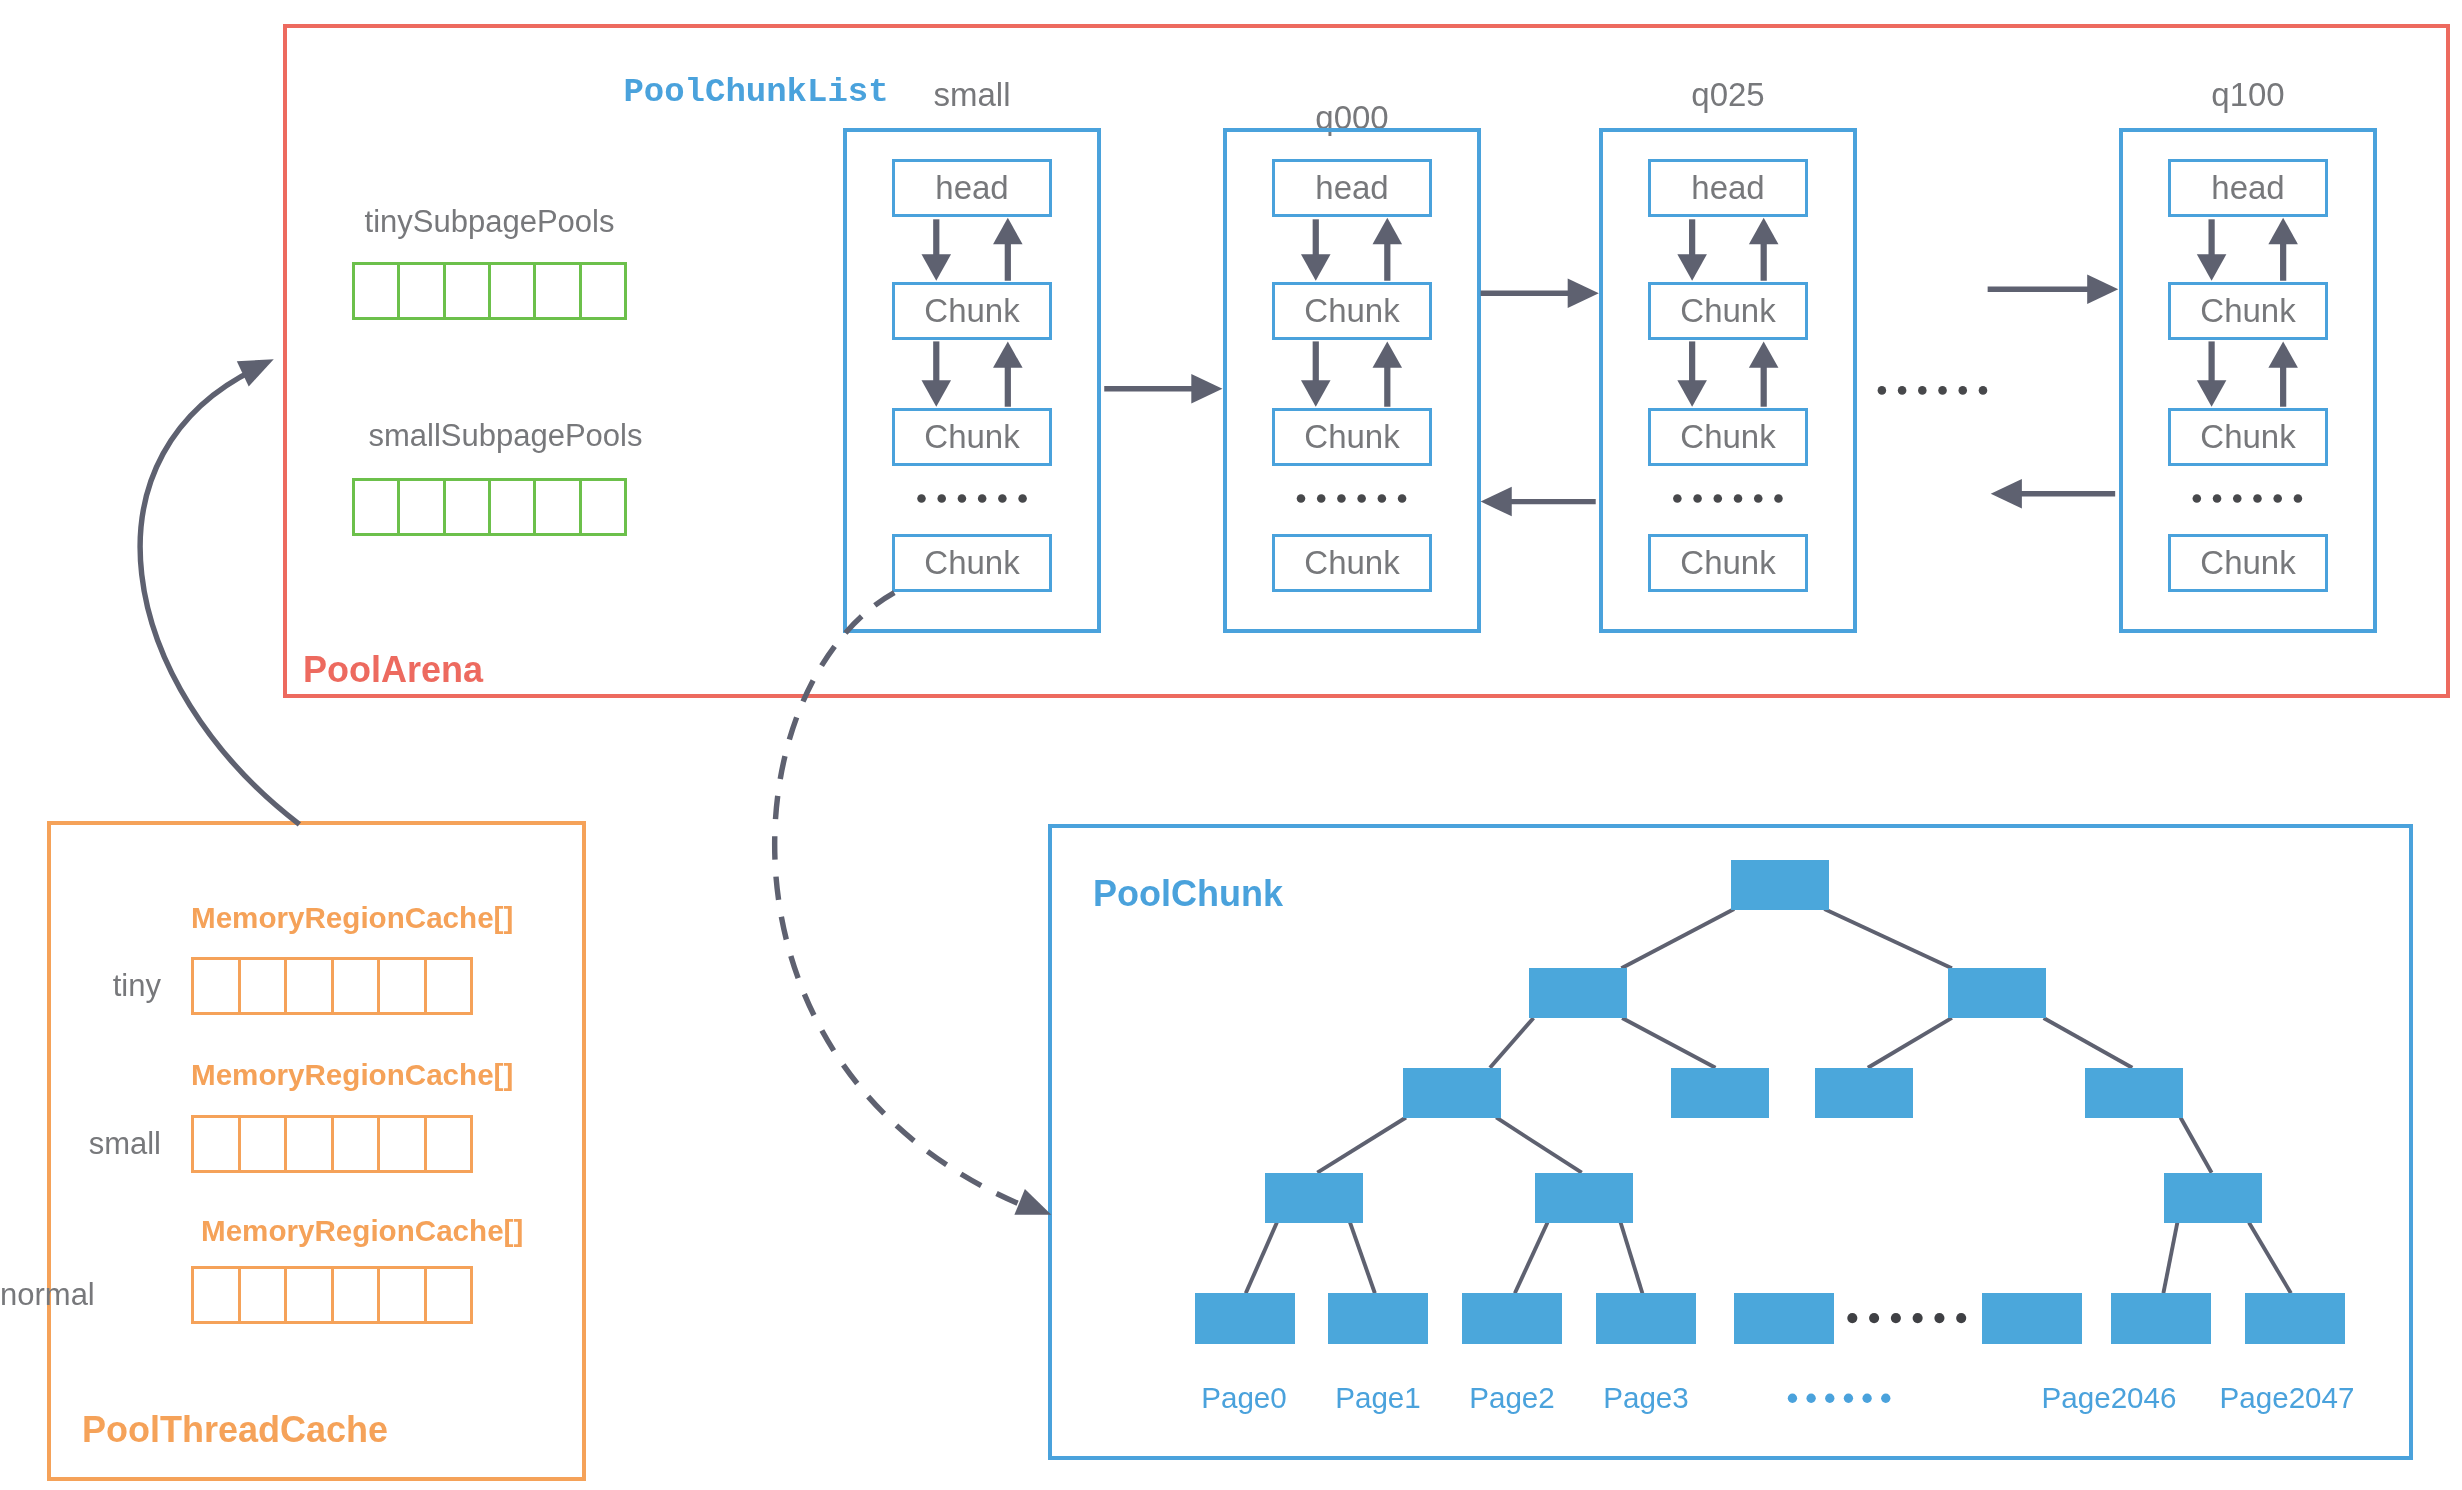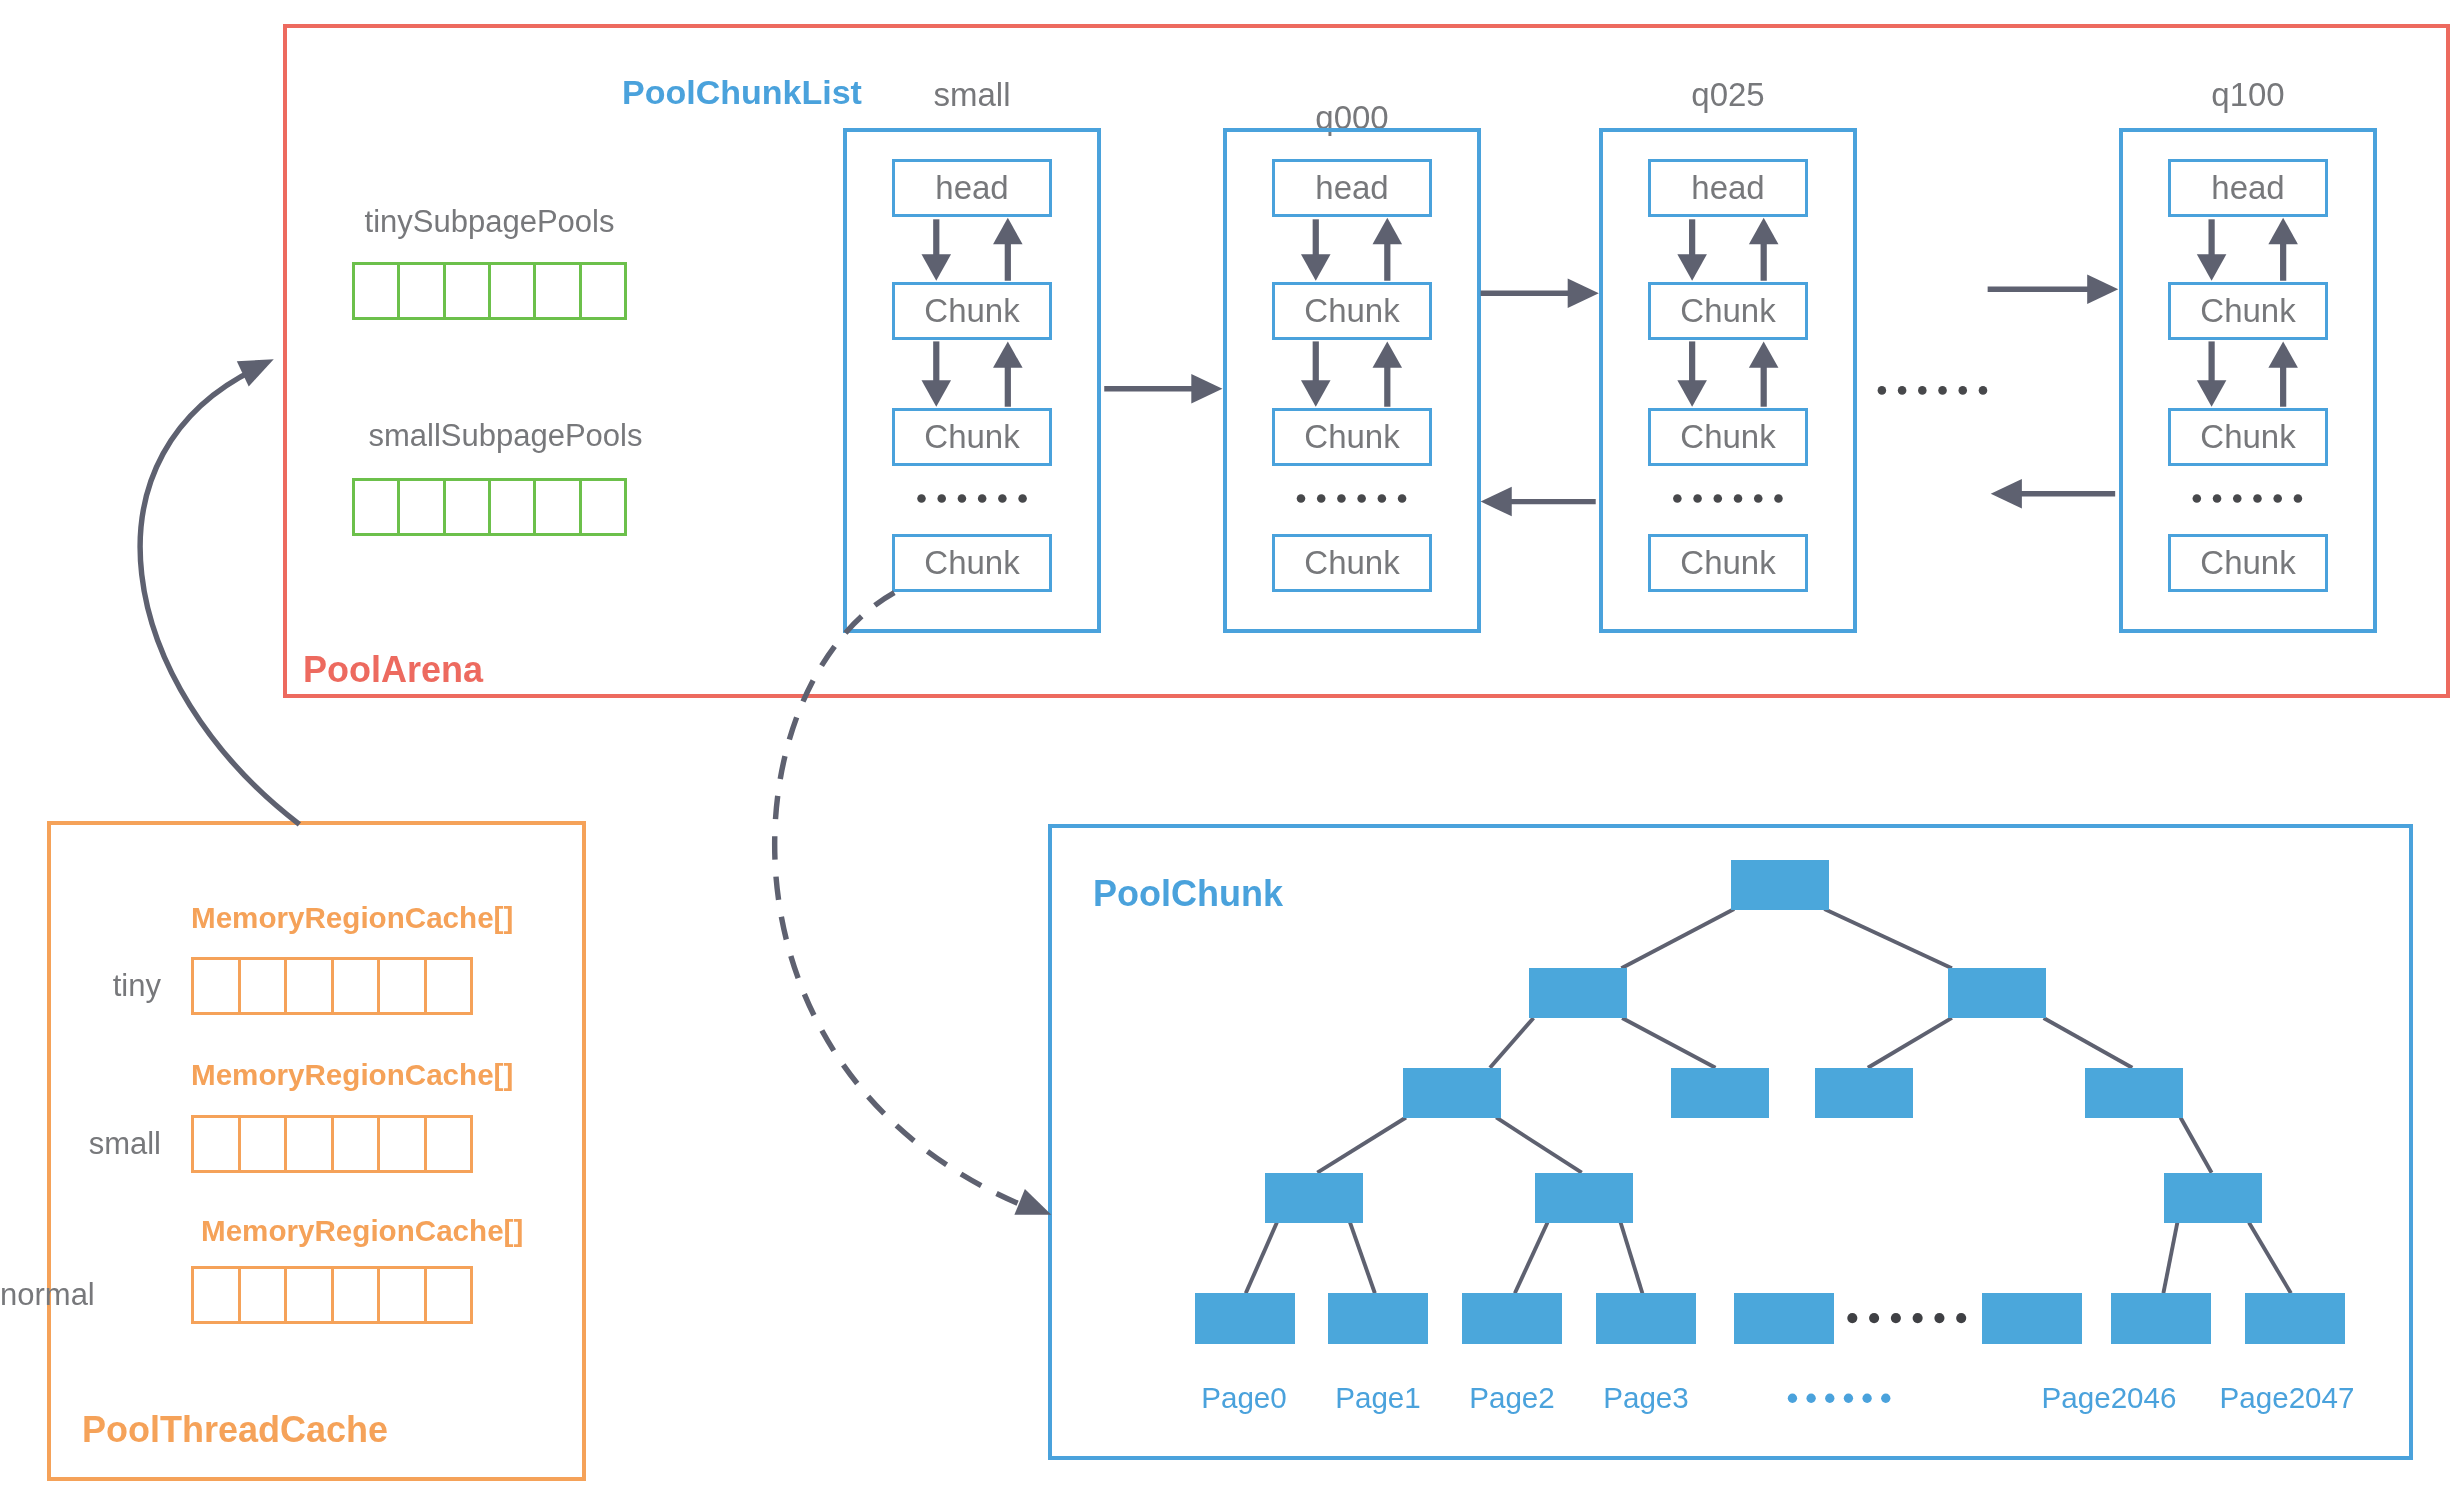--- a/index.html
+++ b/index.html
@@ -95,21 +95,21 @@
   <div class="side-label content" style="left:352px;top:418px;width:275px;text-align:center;margin-left:16px;">smallSubpagePools</div>
   <div class="grid green content" id="small-grid" style="left:352px;top:478px;width:275px;height:58px;">
       <div class="cell"></div>
       <div class="cell"></div>
       <div class="cell"></div>
       <div class="cell"></div>
       <div class="cell"></div>
       <div class="cell"></div>
     </div>
 
-  <div class="title blue content" style="left:622px;top:73px;width:268px;text-align:left;font-size:34px;">PoolChunkList</div>
+  <div class="title blue content" style="left:622px;top:73px;width:268px;text-align:center;font-size:34px;font-family:Liberation Mono, monospace;">PoolChunkList</div>
 
   <div id="chunk-columns">
       <div class="col-label" style="left: 843px; top: 73px; width: 258px;">small</div>
       <div class="frame blue abs content" style="left: 843px; top: 128px; width: 258px; height: 505px;"></div>
       <div class="inner-box" style="left: 892px; top: 159px; width: 160px; height: 58px;">head</div>
       <div class="inner-box" style="left: 892px; top: 282px; width: 160px; height: 58px;">Chunk</div>
       <div class="inner-box" style="left: 892px; top: 408px; width: 160px; height: 58px;">Chunk</div>
       <div class="inner-box" style="left: 892px; top: 534px; width: 160px; height: 58px;">Chunk</div>
       <div class="col-label" style="left: 1223px; top: 73px; width: 258px; margin-top: 23px;">q000</div>
       <div class="frame blue abs content" style="left: 1223px; top: 128px; width: 258px; height: 505px;"></div>

